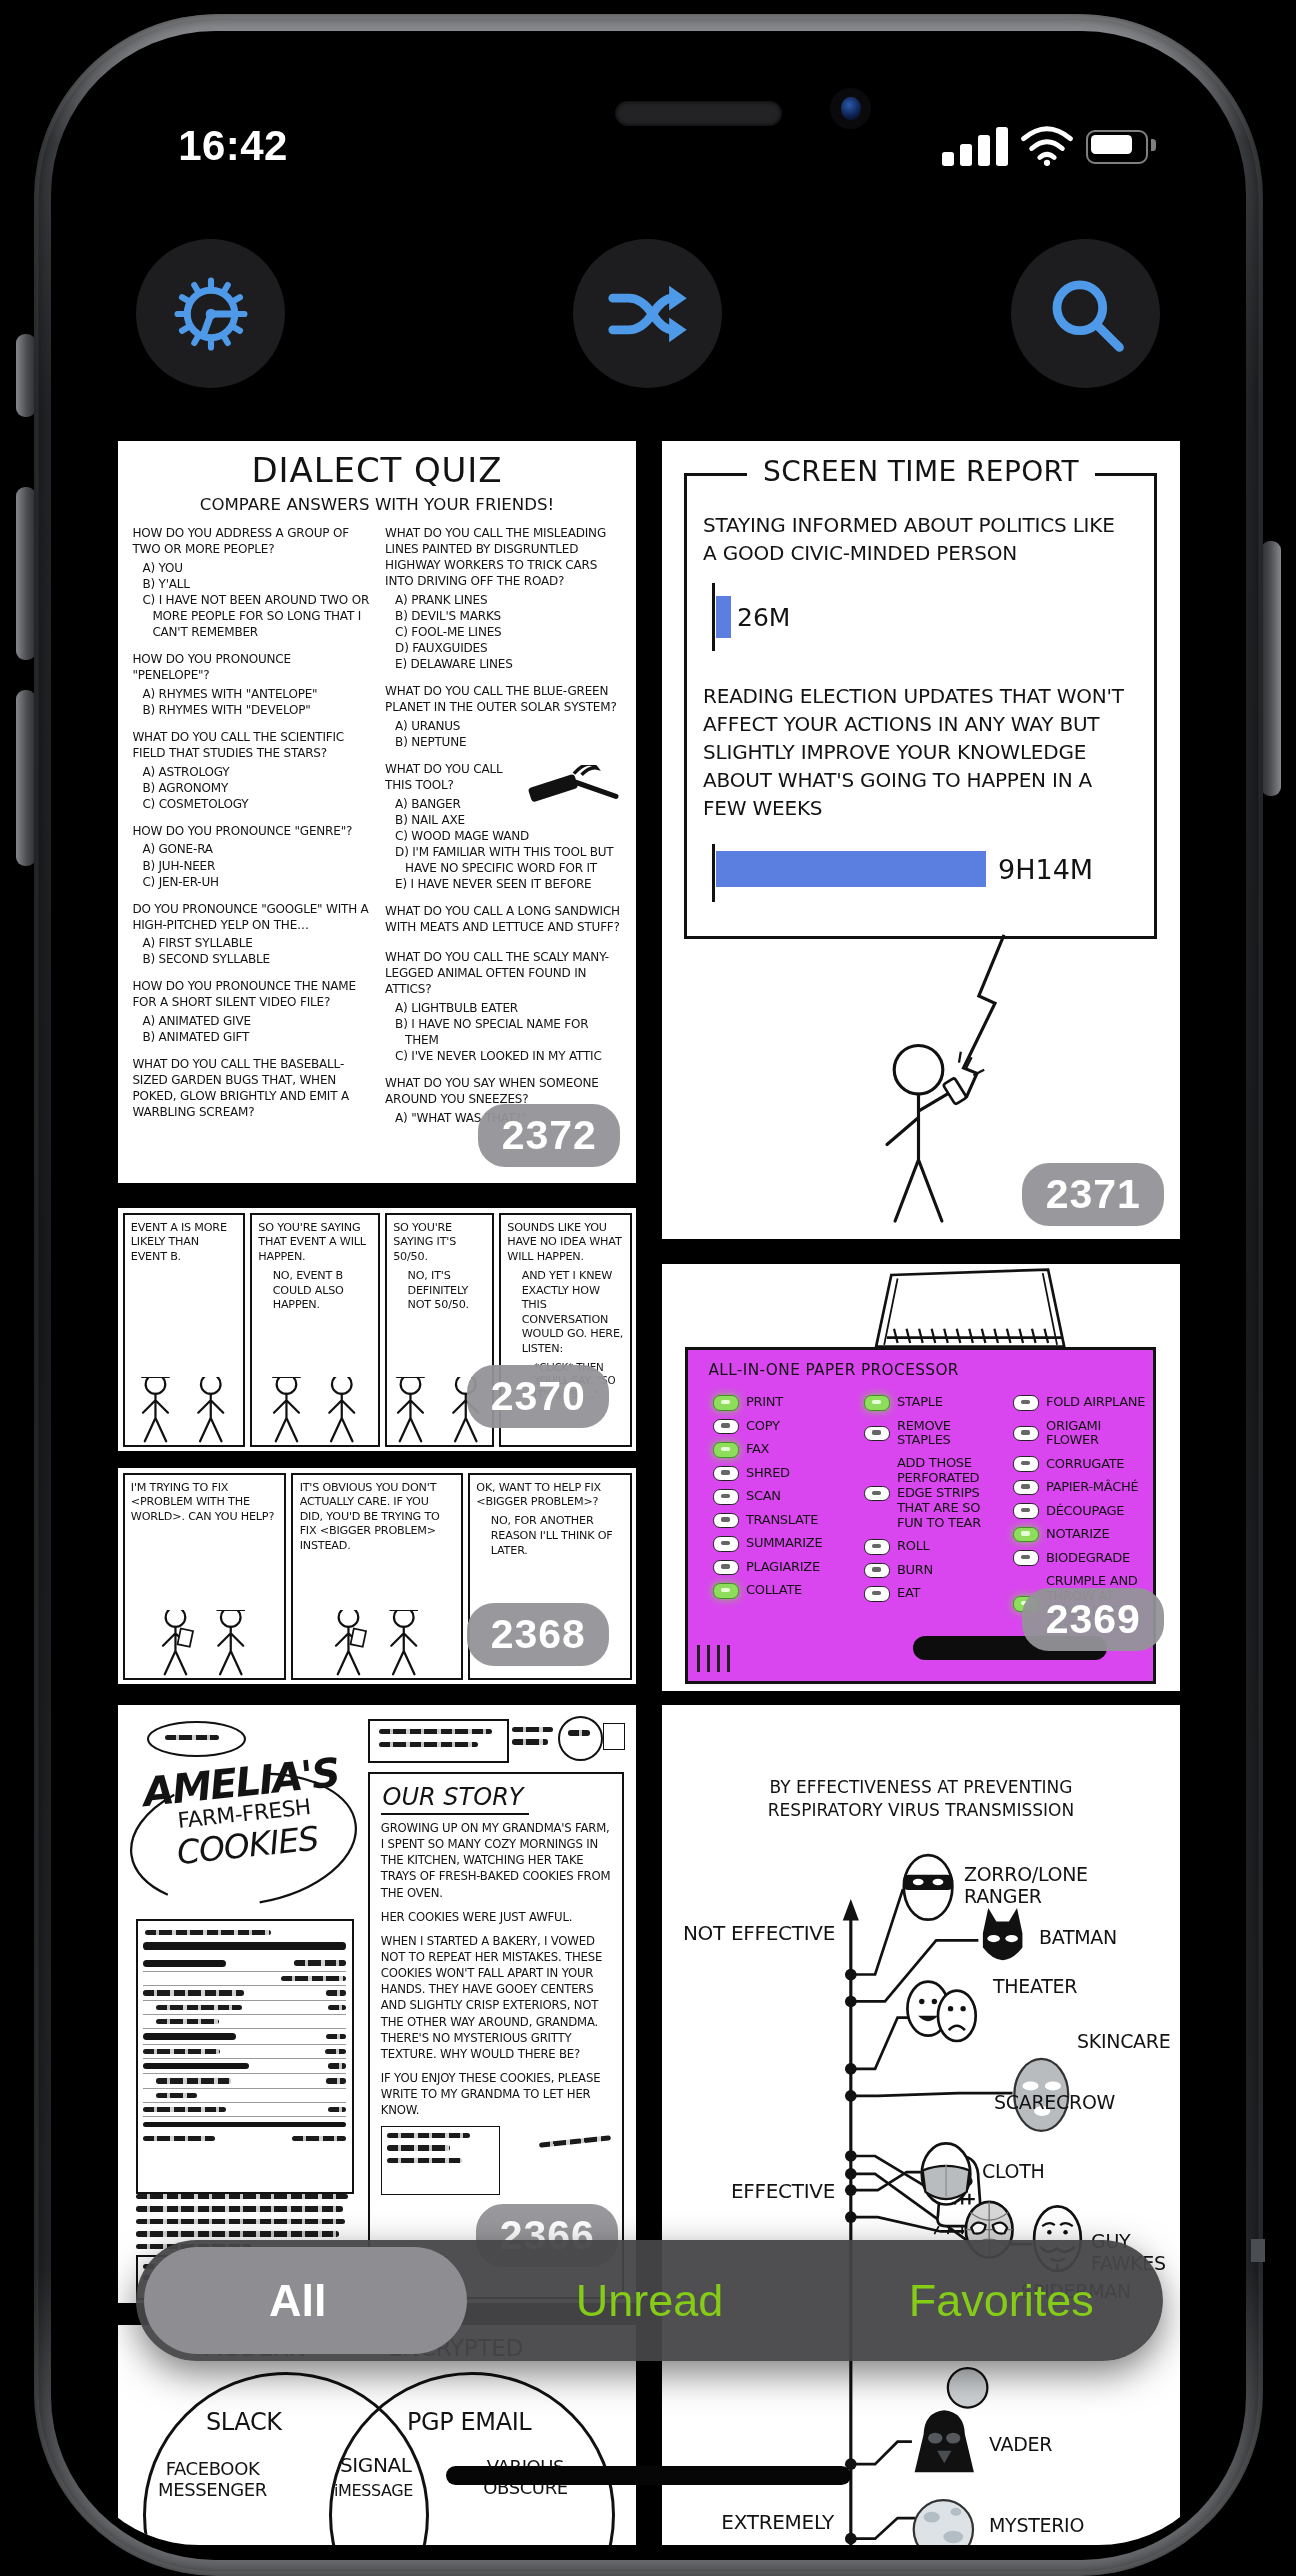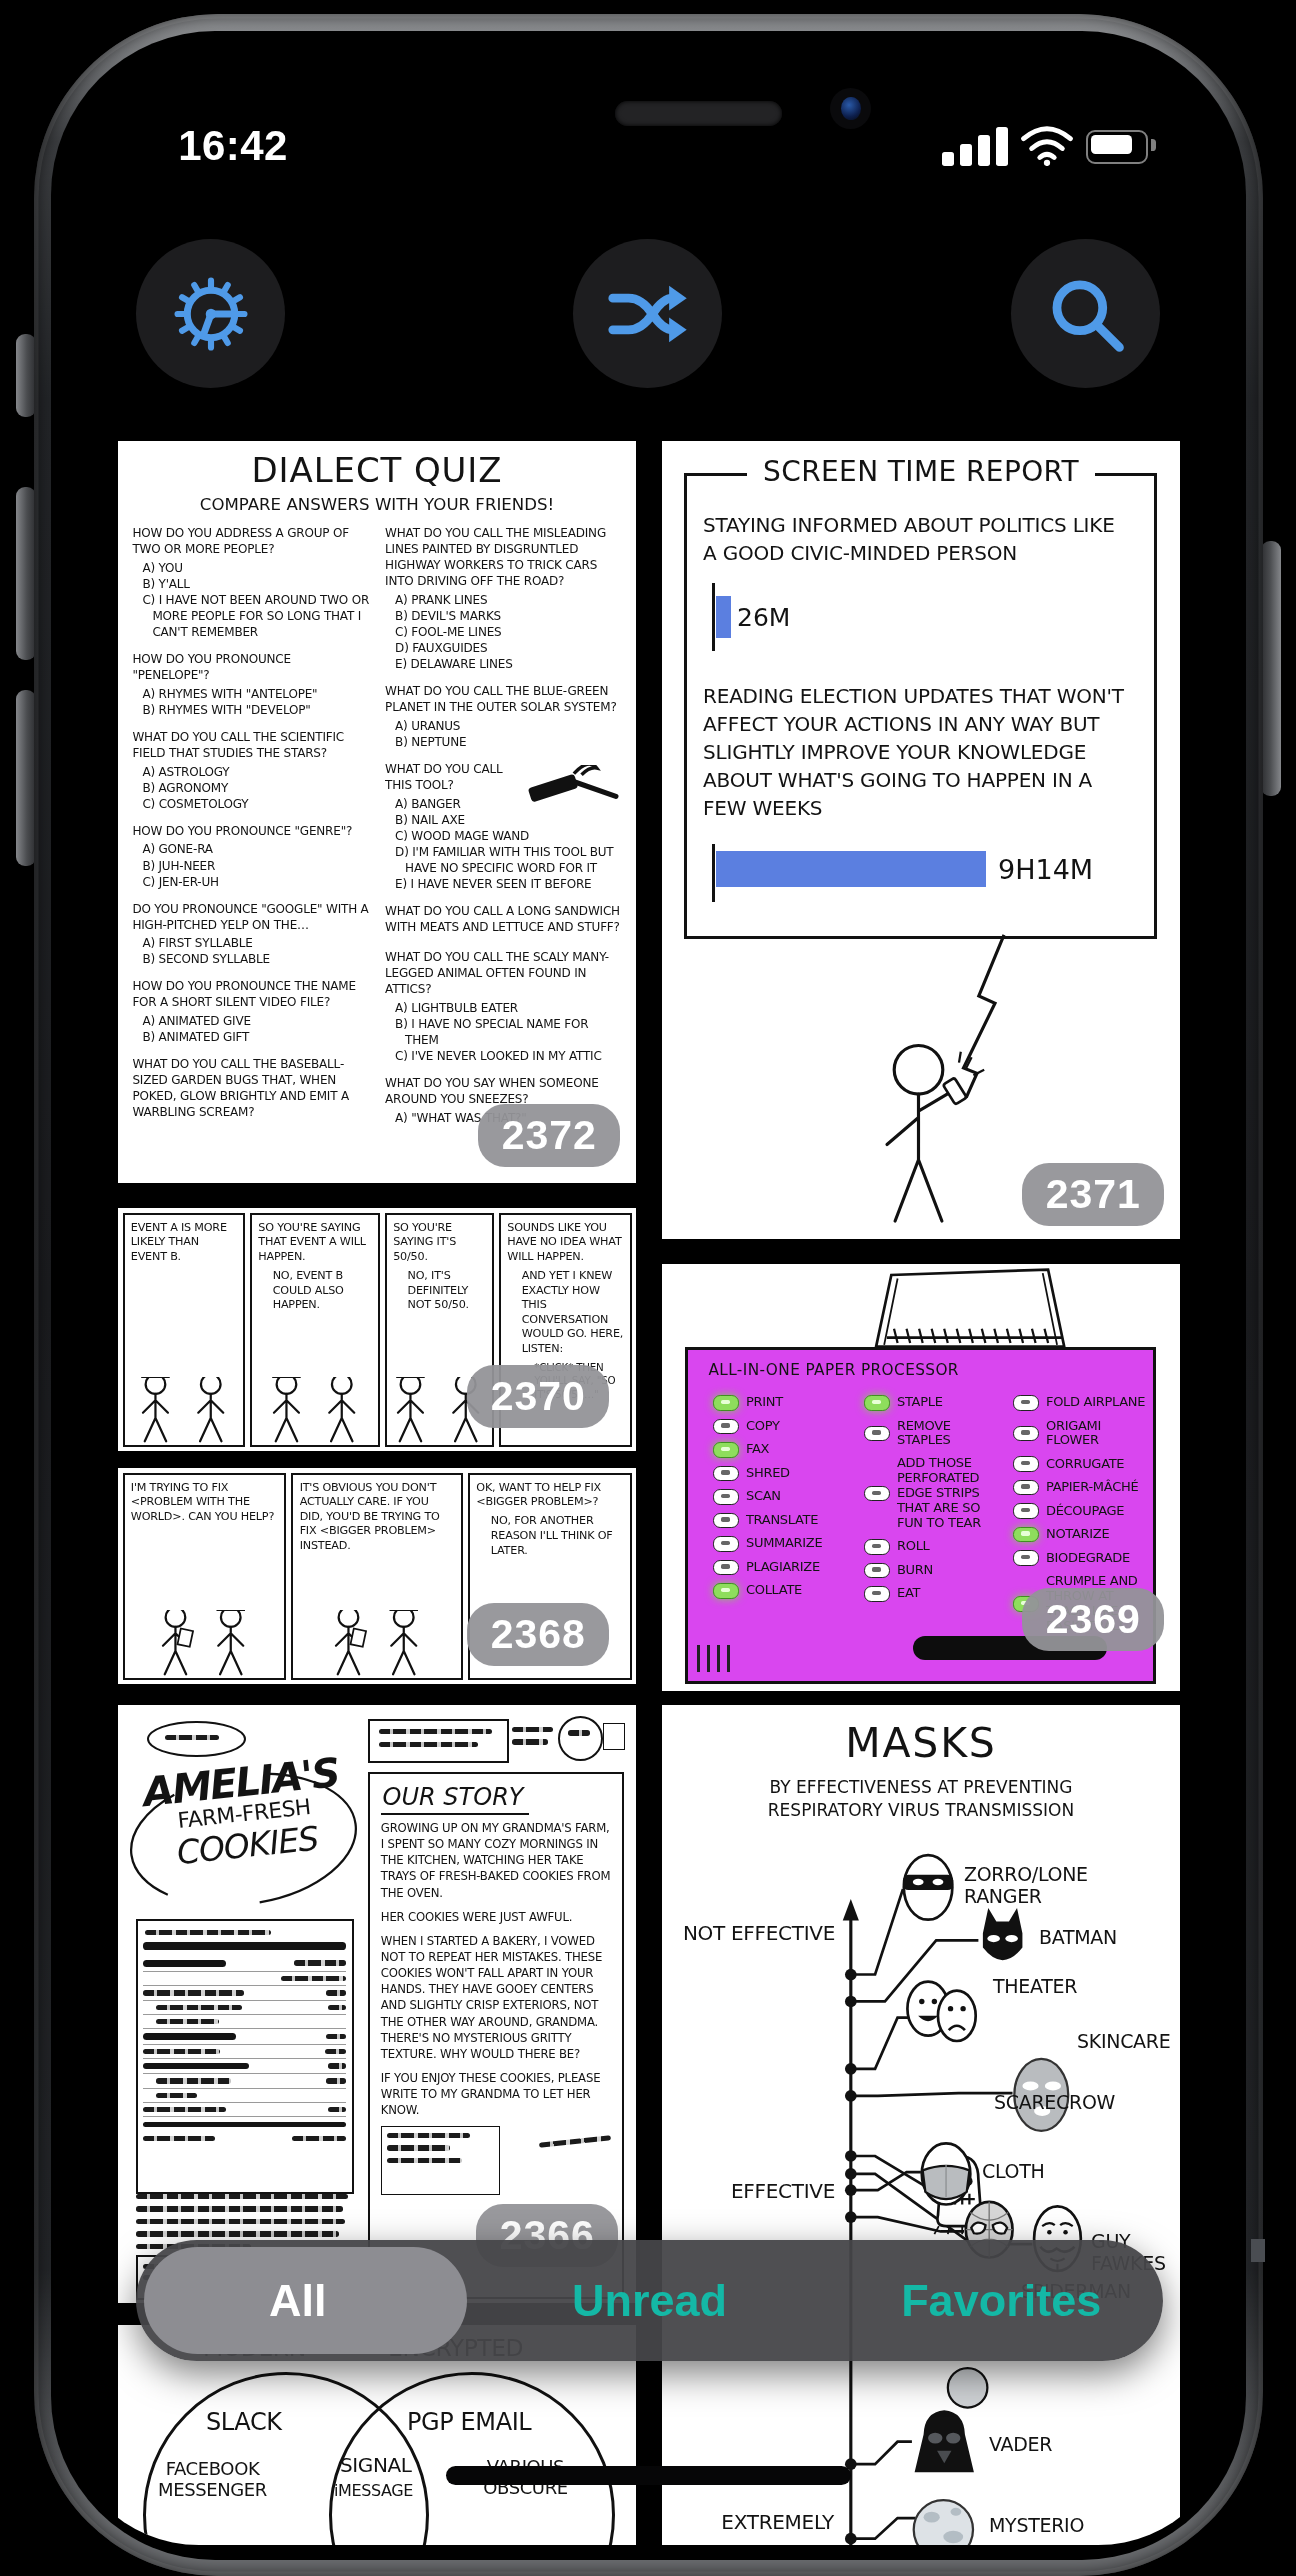--- a/index.html
+++ b/index.html
@@ -84,21 +84,21 @@
   .mk-lab{position:absolute;font-size:19px;letter-spacing:-0.3px;}
   .mk-ax{position:absolute;font-size:20px;text-align:right;letter-spacing:-0.3px;}
   
   .vn-circ{position:absolute;width:280px;height:280px;border:3.1px solid #111;border-radius:50%;}
   .vn-lab{position:absolute;font-size:23.4px;letter-spacing:-0.4px;text-align:center;}
   .vn-small{font-size:18px;}
   
   .seg{position:absolute;left:72px;top:2193px;width:1027px;height:121px;border-radius:61px;background:rgba(70,70,73,.95);
     z-index:40;display:flex;box-shadow:0 12.6px 36px rgba(0,0,0,.5);gap:28px;}
   .seg-pill{position:absolute;left:8px;top:7.2px;width:323px;height:107px;border-radius:54px;background:#8d8d92;}
-  .seg-item{flex:1;display:flex;align-items:center;justify-content:center;font-size:45px;color:#14b8a6;position:relative;z-index:2;font-weight:bold;}
+  .seg-item{flex:1;display:flex;align-items:center;justify-content:center;font-size:45px;color:#84cc16;position:relative;z-index:2;}
   .seg-item.sel{color:#fff;font-weight:700;}
   .home{position:absolute;left:382px;top:2419px;width:405px;height:19px;border-radius:10px;background:#060607;z-index:50;}
 </style>
 </head>
 <body>
 
 <div class="side-btn" style="left:16px;top:334px;height:83px;"></div>
 <div class="side-btn" style="left:16px;top:487px;height:173px;"></div>
 <div class="side-btn" style="left:16px;top:690px;height:176px;"></div>
 <div class="side-btn right" style="left:1261px;top:541px;height:255px;"></div>
@@ -611,21 +611,20 @@
             <div class="sq" style="width:75px;"></div>
           </div>
           <div class="sq" style="float:right;width:72px;margin-top:12.6px;transform:rotate(-6deg);"></div>
         </div>
       </div>
     </div>
     <div class="badge" style="right:18px;bottom:36px;">2366</div>
   </div>
 
   <div class="tile" style="left:598px;top:1658px;width:518px;height:840px;">
-    <div class="cx abs" style="left:0;right:0;top:14.4px;font-size:41px;letter-spacing:1.8px;">MASKS</div>
     <div class="cx abs" style="left:0;right:0;top:72px;font-size:17px;">BY EFFECTIVENESS AT PREVENTING</div>
     <div class="cx abs" style="left:0;right:0;top:95px;font-size:17px;">RESPIRATORY VIRUS TRANSMISSION</div>
     <svg class="abs" style="left:0;top:0;width:516px;height:840px;" viewBox="0 0 574 935">
       <path d="M210,232 V935" stroke="#111" stroke-width="3.5"></path>
       <polygon points="210,216 201,240 219,240" fill="#111"></polygon>
       <g fill="#111">
         <circle cx="210" cy="300" r="6.5"></circle>
           <circle cx="210" cy="330" r="6.5"></circle>
         <circle cx="210" cy="405" r="6.5"></circle>
           <circle cx="210" cy="435" r="6.5"></circle>

